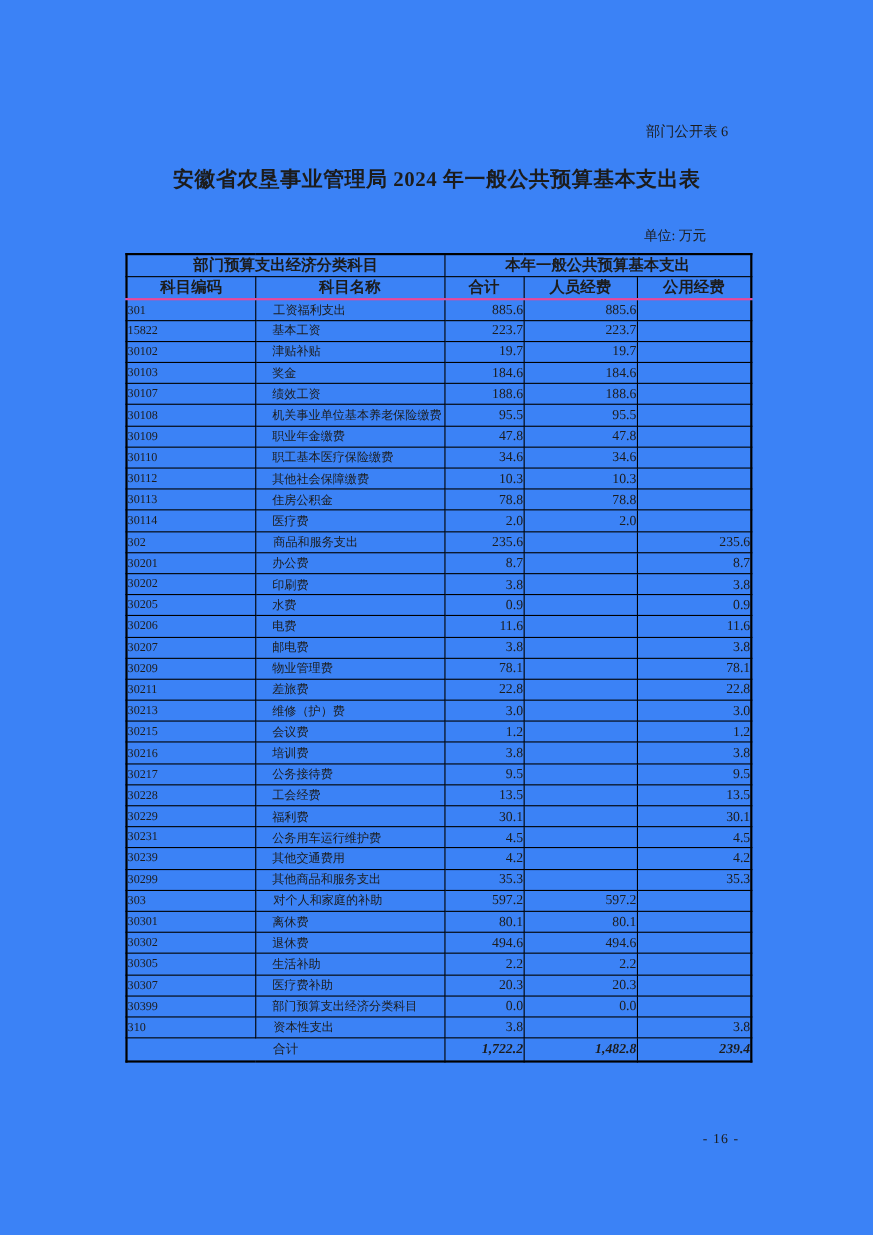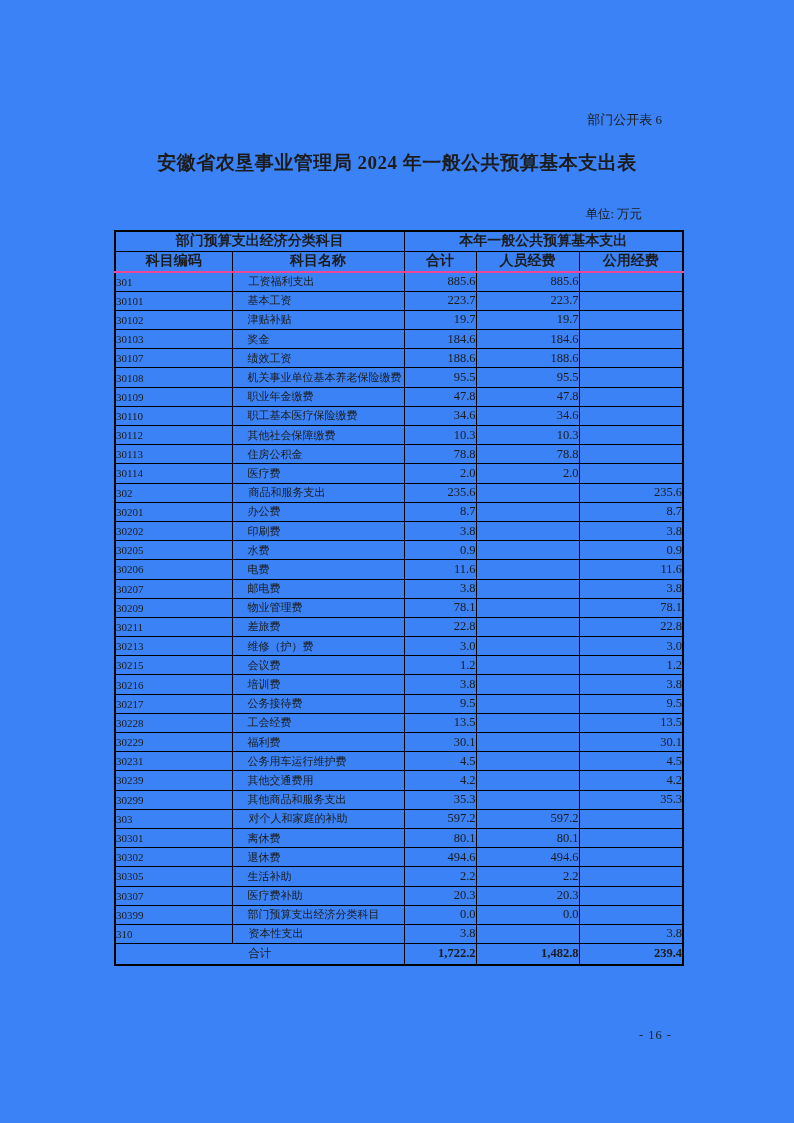--- a/index.html
+++ b/index.html
@@ -71,21 +71,21 @@
   .cell-num {
     font-size: 12.5px;
     text-align: right;
     padding-right: 7px;
   }
   tr.total-row td { height: 21px; }
   tr.total-row .total-label {
     font-size: 11.5px;
     text-align: center;
   }
-  tr.total-row .cell-num { font-weight: bold; }
+  tr.total-row .cell-num { font-weight: bold; font-style: italic; }
   .page-number {
     position: absolute;
     top: 1028px;
     right: 122px;
     font-size: 12.5px;
     letter-spacing: 1px;
   }
 </style>
 </head>
 <body>
@@ -121,21 +121,21 @@
     </thead>
     <tbody id="table-body">
         <tr>
           <td class="cell-code">301</td>
           <td class="cell-name ind0">工资福利支出</td>
           <td class="cell-num">885.6</td>
           <td class="cell-num">885.6</td>
           <td class="cell-num"></td>
         </tr>
         <tr>
-          <td class="cell-code">30101</td>
+          <td class="cell-code">15822</td>
           <td class="cell-name ind1">基本工资</td>
           <td class="cell-num">223.7</td>
           <td class="cell-num">223.7</td>
           <td class="cell-num"></td>
         </tr>
         <tr>
           <td class="cell-code">30102</td>
           <td class="cell-name ind1">津贴补贴</td>
           <td class="cell-num">19.7</td>
           <td class="cell-num">19.7</td>

